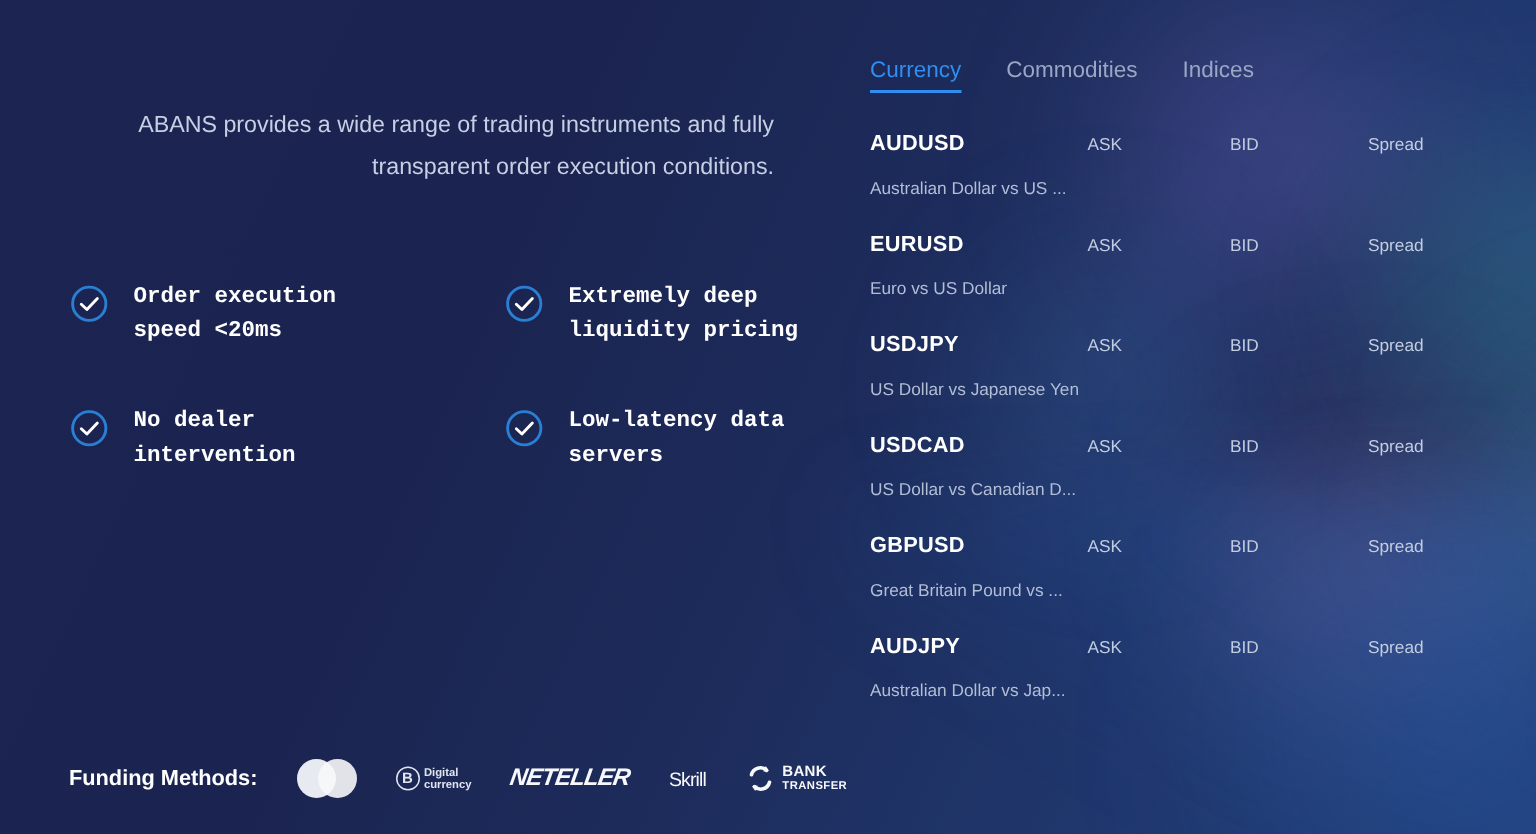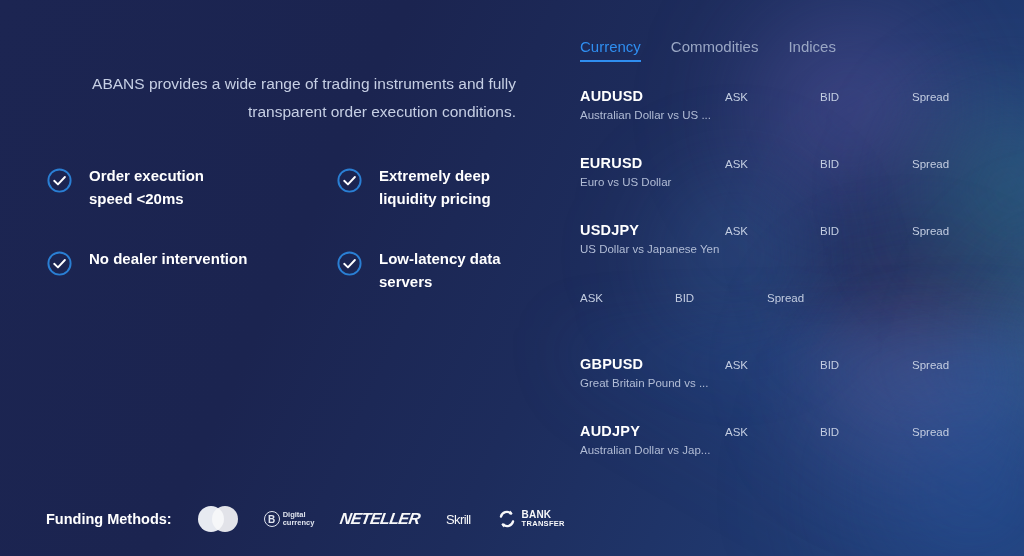--- a/index.html
+++ b/index.html
@@ -52,22 +52,22 @@
   .headline .l1{ color:#9ff1ee; display:block; }
   .headline .l2{ color:#ffffff; display:block; }
 
   .lede{
     margin-top:28px; width:470px;
     color:#c6cfe4; font-size:15.5px; line-height:1.78; font-weight:400;text-align:right;
   }
 
   
   .features{
-    margin-top:40px; width:500px;
-    display:grid; grid-template-columns:290px 1fr; row-gap:37px;
+    margin-top:62px; width:500px;
+    display:grid; grid-template-columns:290px 1fr; row-gap:37px;font-family:Liberation Mono, monospace;
   }
   .feature{ display:flex; align-items:flex-start; gap:16px; }
   .check{ flex:0 0 auto; width:27px; height:27px; margin-top:2px; }
   .feature-text{ color:#ffffff; font-size:15px; line-height:1.52; font-weight:700; max-width:160px; }
 
   
   .funding{
     position:absolute; left:46px; bottom:24px;
     display:flex; align-items:center; gap:26px;margin-top:32px;
   }
@@ -97,21 +97,21 @@
   .tab{ font-size:15px; color:#9aa7c4; padding-bottom:5px; cursor:pointer; }
   .tab.active{ color:#2f8ef0; border-bottom:2px solid #2f8ef0; }
 
   .quotes{ margin-top:26px; }
   .quote-row{
     display:flex; align-items:flex-start;
     padding:0 0 0 12px; height:67px;
   }
   .sym{ width:145px; }
   .sym .code{ color:#ffffff; font-size:14.5px; font-weight:700; letter-spacing:.2px; }
-  .sym .name{ color:#b2bdd6; font-size:11.5px; margin-top:5px; }
+  .sym .name{ color:#b2bdd6; font-size:11.5px; margin-top:16px; }
   .col{ font-size:11.5px; color:#c3cde1; padding-top:3px; }
   .col.ask{ width:95px; }
   .col.bid{ width:92px; }
   .col.spread{ width:70px; }
 </style>
 </head>
 <body>
 
 <div class="bg-root">
   <div class="glow ring"></div>
@@ -246,20 +246,24 @@
         <div class="sym">
           <div class="code">USDJPY</div>
           <div class="name">US Dollar vs Japanese Yen</div>
         </div>
         <div class="col ask">ASK</div>
         <div class="col bid">BID</div>
         <div class="col spread">Spread</div>
       </div>
 
       <div class="quote-row">
+        <div class="sym">
+          <div class="code">USDCAD</div>
+          <div class="name">US Dollar vs Canadian D...</div>
+        </div>
         <div class="col ask">ASK</div>
         <div class="col bid">BID</div>
         <div class="col spread">Spread</div>
       </div>
 
       <div class="quote-row">
         <div class="sym">
           <div class="code">GBPUSD</div>
           <div class="name">Great Britain Pound vs ...</div>
         </div>

